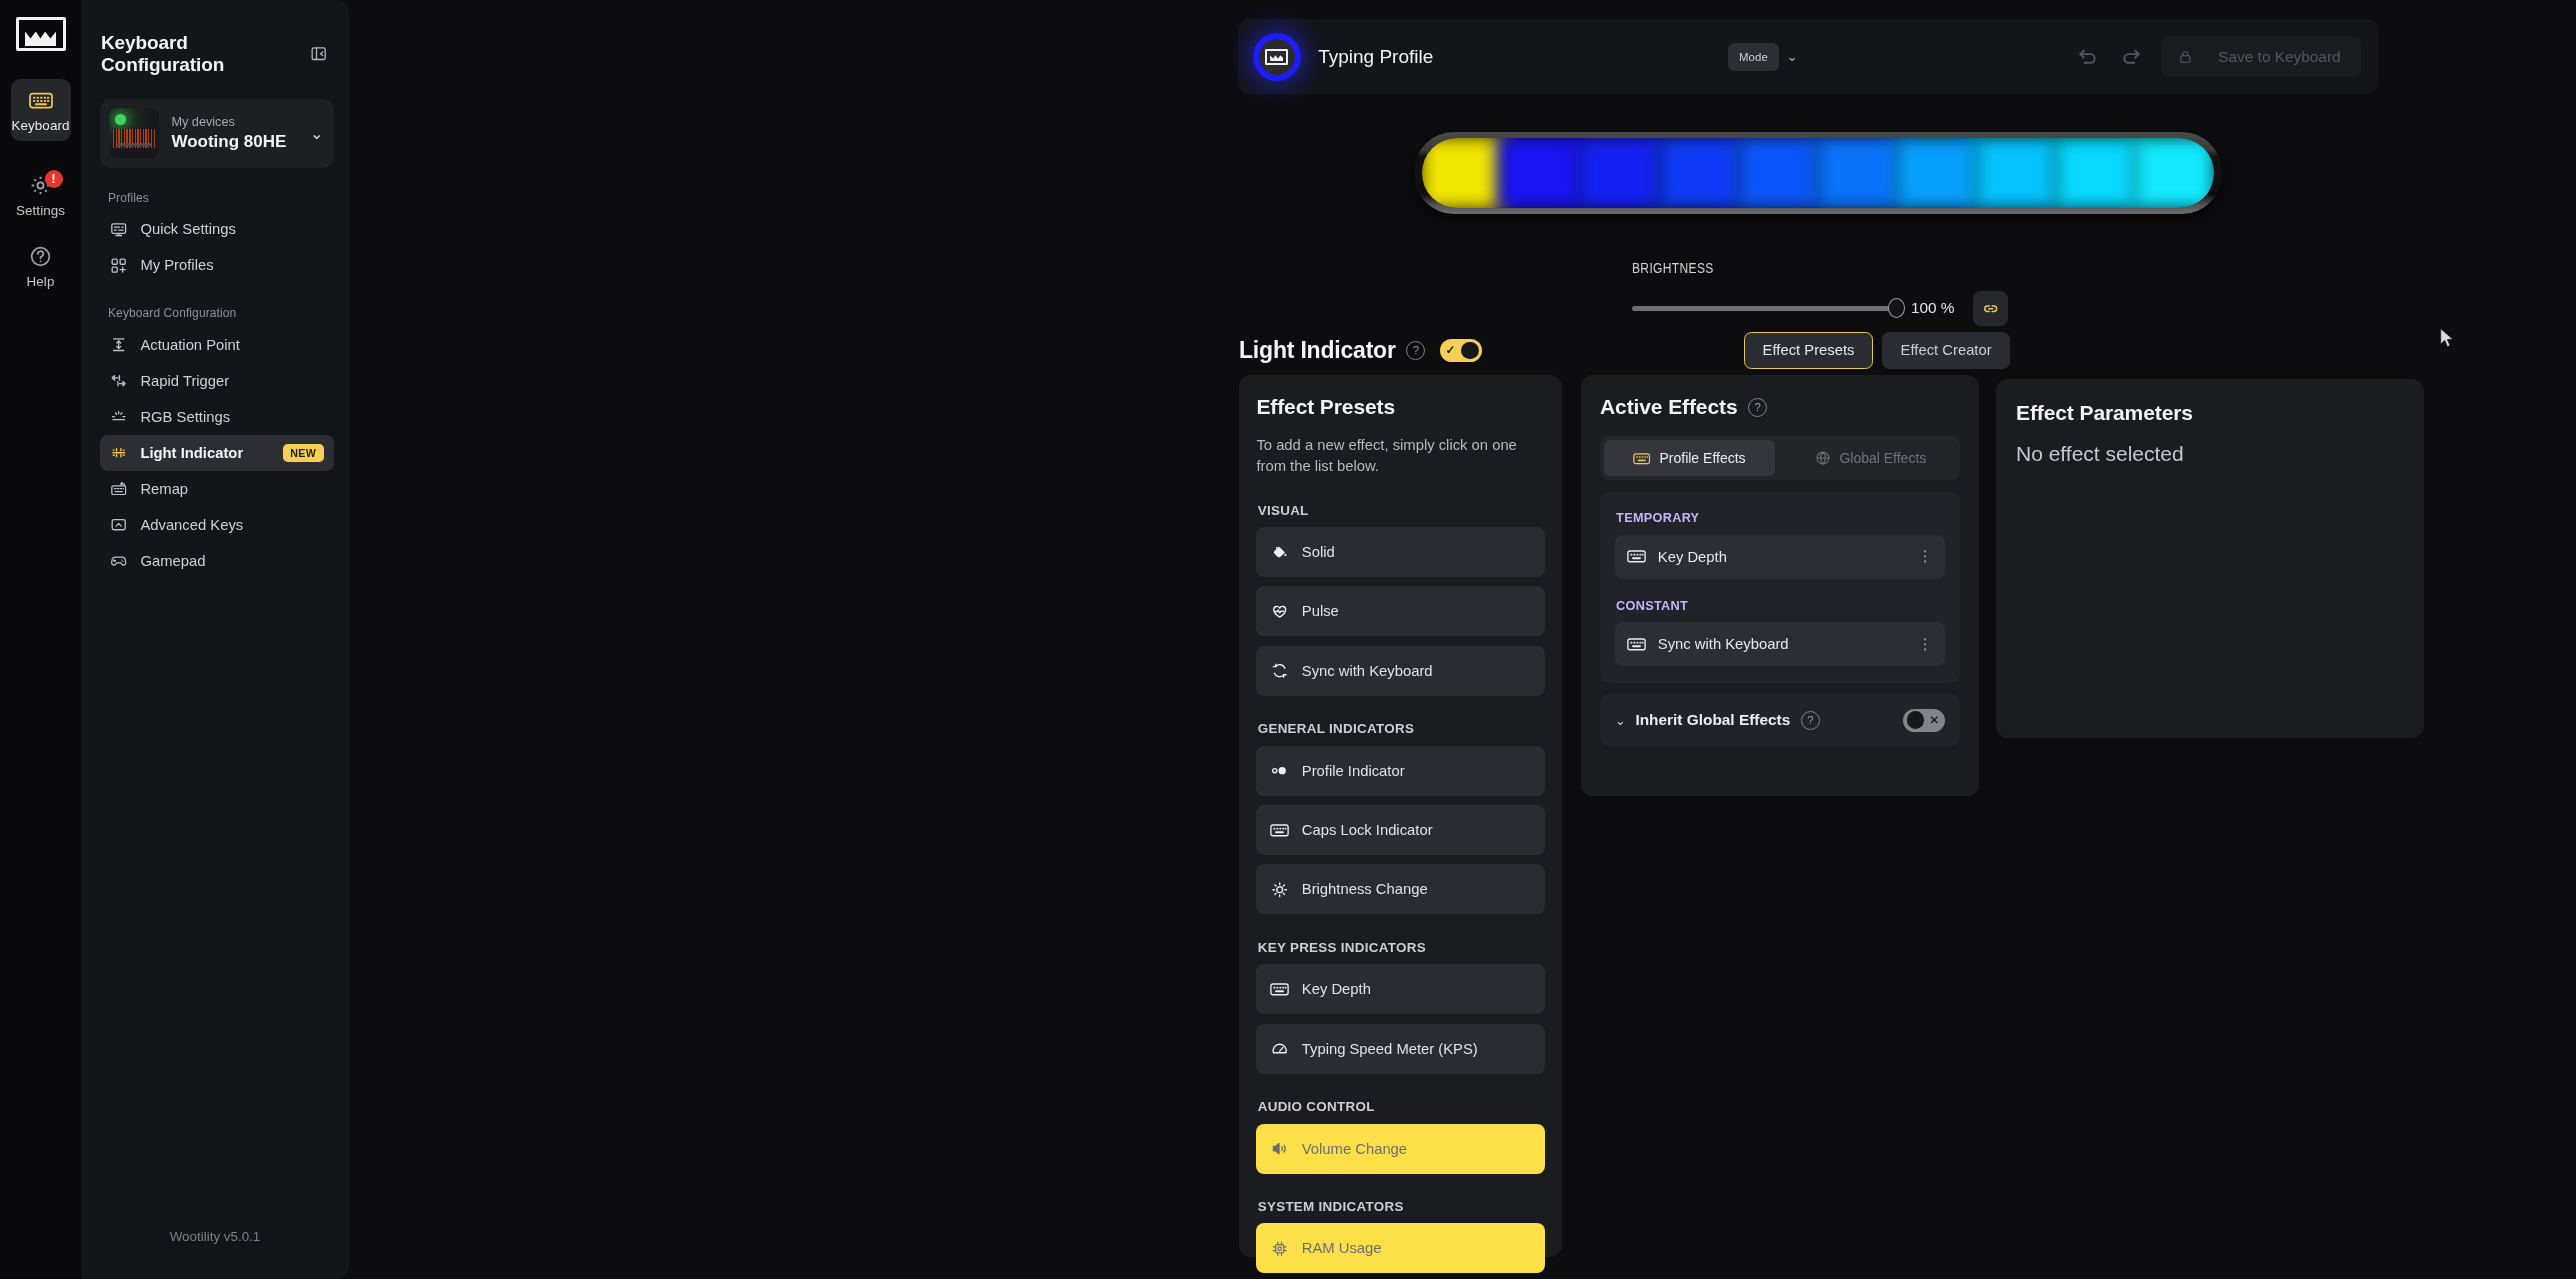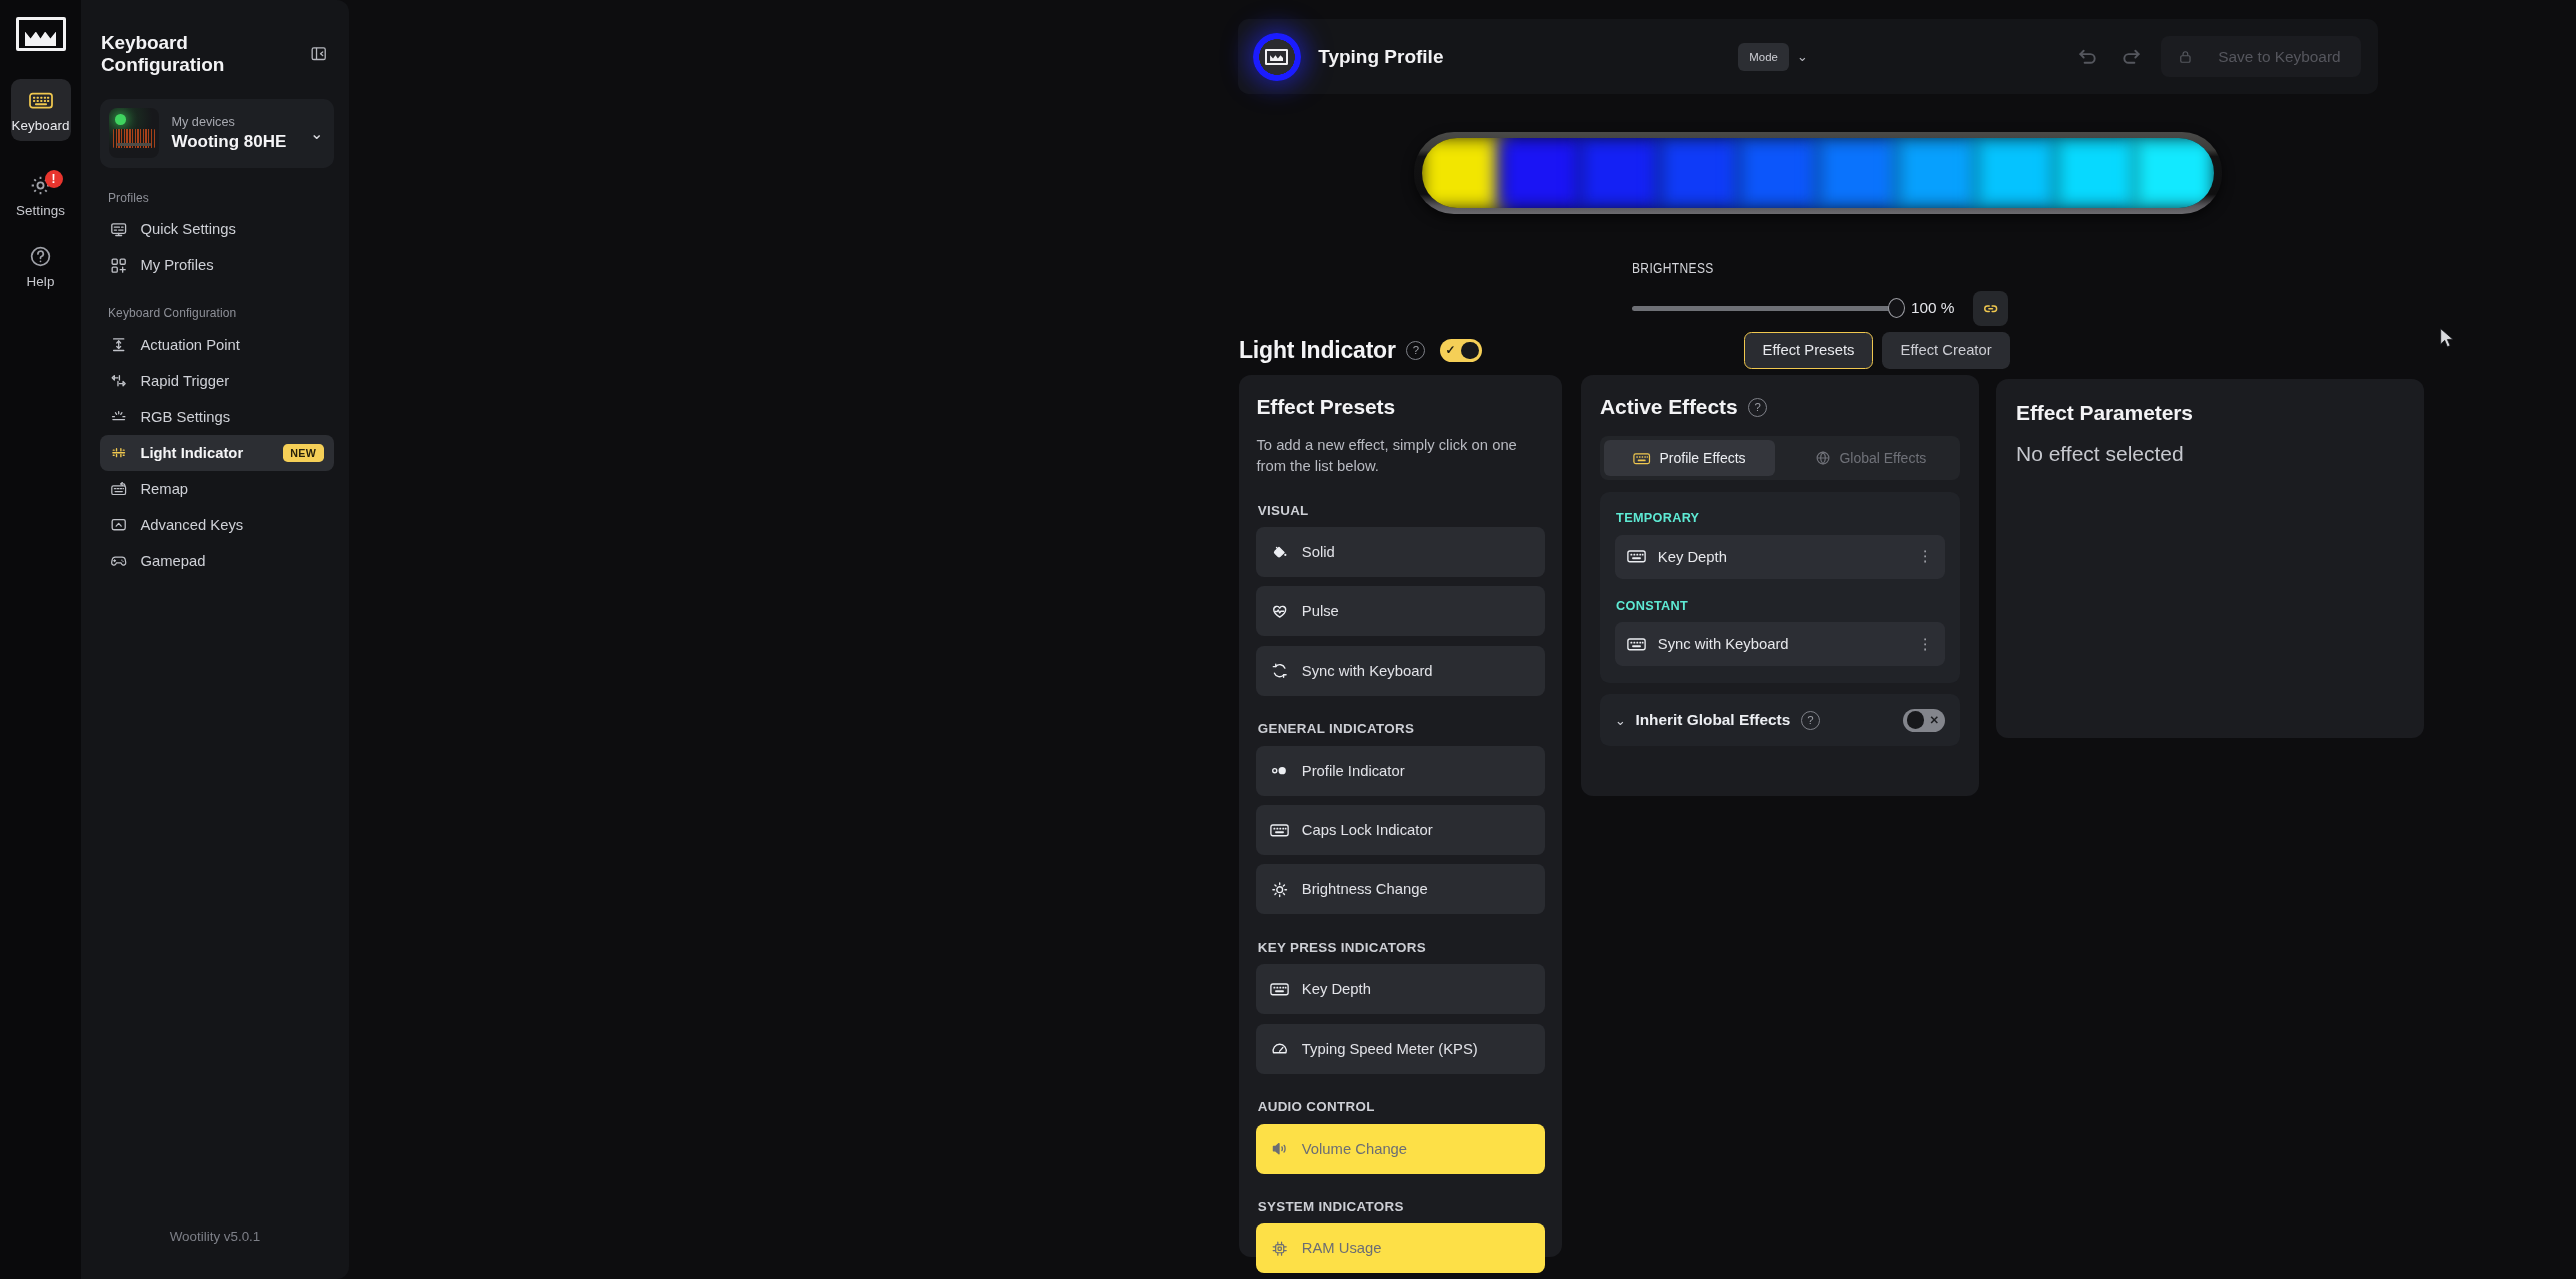--- a/index.html
+++ b/index.html
@@ -164,21 +164,21 @@
   .topbar-avatar .mini-logo {
     width: 23px; height: 16px;
     border: 2px solid #f1f1f3; border-radius: 1.3px;
     display: flex; align-items: flex-end; justify-content: center;
   }
   .topbar-avatar .mini-logo i {
     width: 13.4px; height: 6px; background: #f1f1f3; display: block;
     clip-path: polygon(0% 100%, 0% 0%, 22% 55%, 40% 0%, 58% 55%, 78% 0%, 100% 55%, 100% 100%);
     margin-bottom: 1.3px;
   }
-  .topbar-title { font-size: 19px; font-weight: 700; color: #f2f2f4; margin-left: 17.4px; }
+  .topbar-title { font-size: 19px; font-weight: 400; color: #f2f2f4; margin-left: 17.4px; }
   .mode-wrap { display: flex; align-items: center; gap: 8px; margin-left: 295px; cursor: pointer;}
   .mode-chip {
     background: #2c2e33; color: #cfd0d6;
     font-size: 11.4px; padding: 8px 10.7px; border-radius: 6px;
     letter-spacing: 0.1px;
   }
   .mode-chev { color: #b9bac0; font-size: 13.4px; }
   .topbar-right { margin-left: auto; display: flex; align-items: center; gap: 14.8px; }
   .icon-btn { width: 29.5px; height: 29.5px; display:flex; align-items:center; justify-content:center; cursor:pointer; }
   .save-btn {
@@ -281,21 +281,21 @@
     margin-top: 17.4px; background: #232529; border-radius: 8px;
     padding: 4px; display: flex; gap: 10px;
   }
   .eff-tab {
     flex: 1; height: 36px; border-radius: 6px;
     display: flex; align-items: center; justify-content: center; gap: 8.7px;
     font-size: 14px; color: #6f7178; cursor: pointer;
   }
   .eff-tab.active { background: #34363c; color: #eceef2; }
   .eff-list { margin-top: 12px; background: #212328; border-radius: 9.4px; padding: 13.4px 14.8px 17.4px; }
-  .eff-group-label { font-size: 12.7px; font-weight: 700; color: #5eead4; letter-spacing: 0.3px; margin: 5.4px 0 9.4px 1.3px; }
+  .eff-group-label { font-size: 12.7px; font-weight: 700; color: #c4b5fd; letter-spacing: 0.3px; margin: 5.4px 0 9.4px 1.3px; }
   .eff-group-label.second { margin-top: 20px; }
   .eff-row {
     height: 44px; background: #2c2e34; border-radius: 7.4px;
     display: flex; align-items: center; gap: 12px;
     padding: 0 12px; cursor: pointer;
     font-size: 14.8px; color: #e7e8ec;
   }
   .eff-row .dots { margin-left: auto; color: #a6a8af; font-size: 14.8px; letter-spacing:0.7px; line-height:.6;}
   .inherit-bar {
     margin-top: 10.7px; background: #212328; border-radius: 9.4px;

